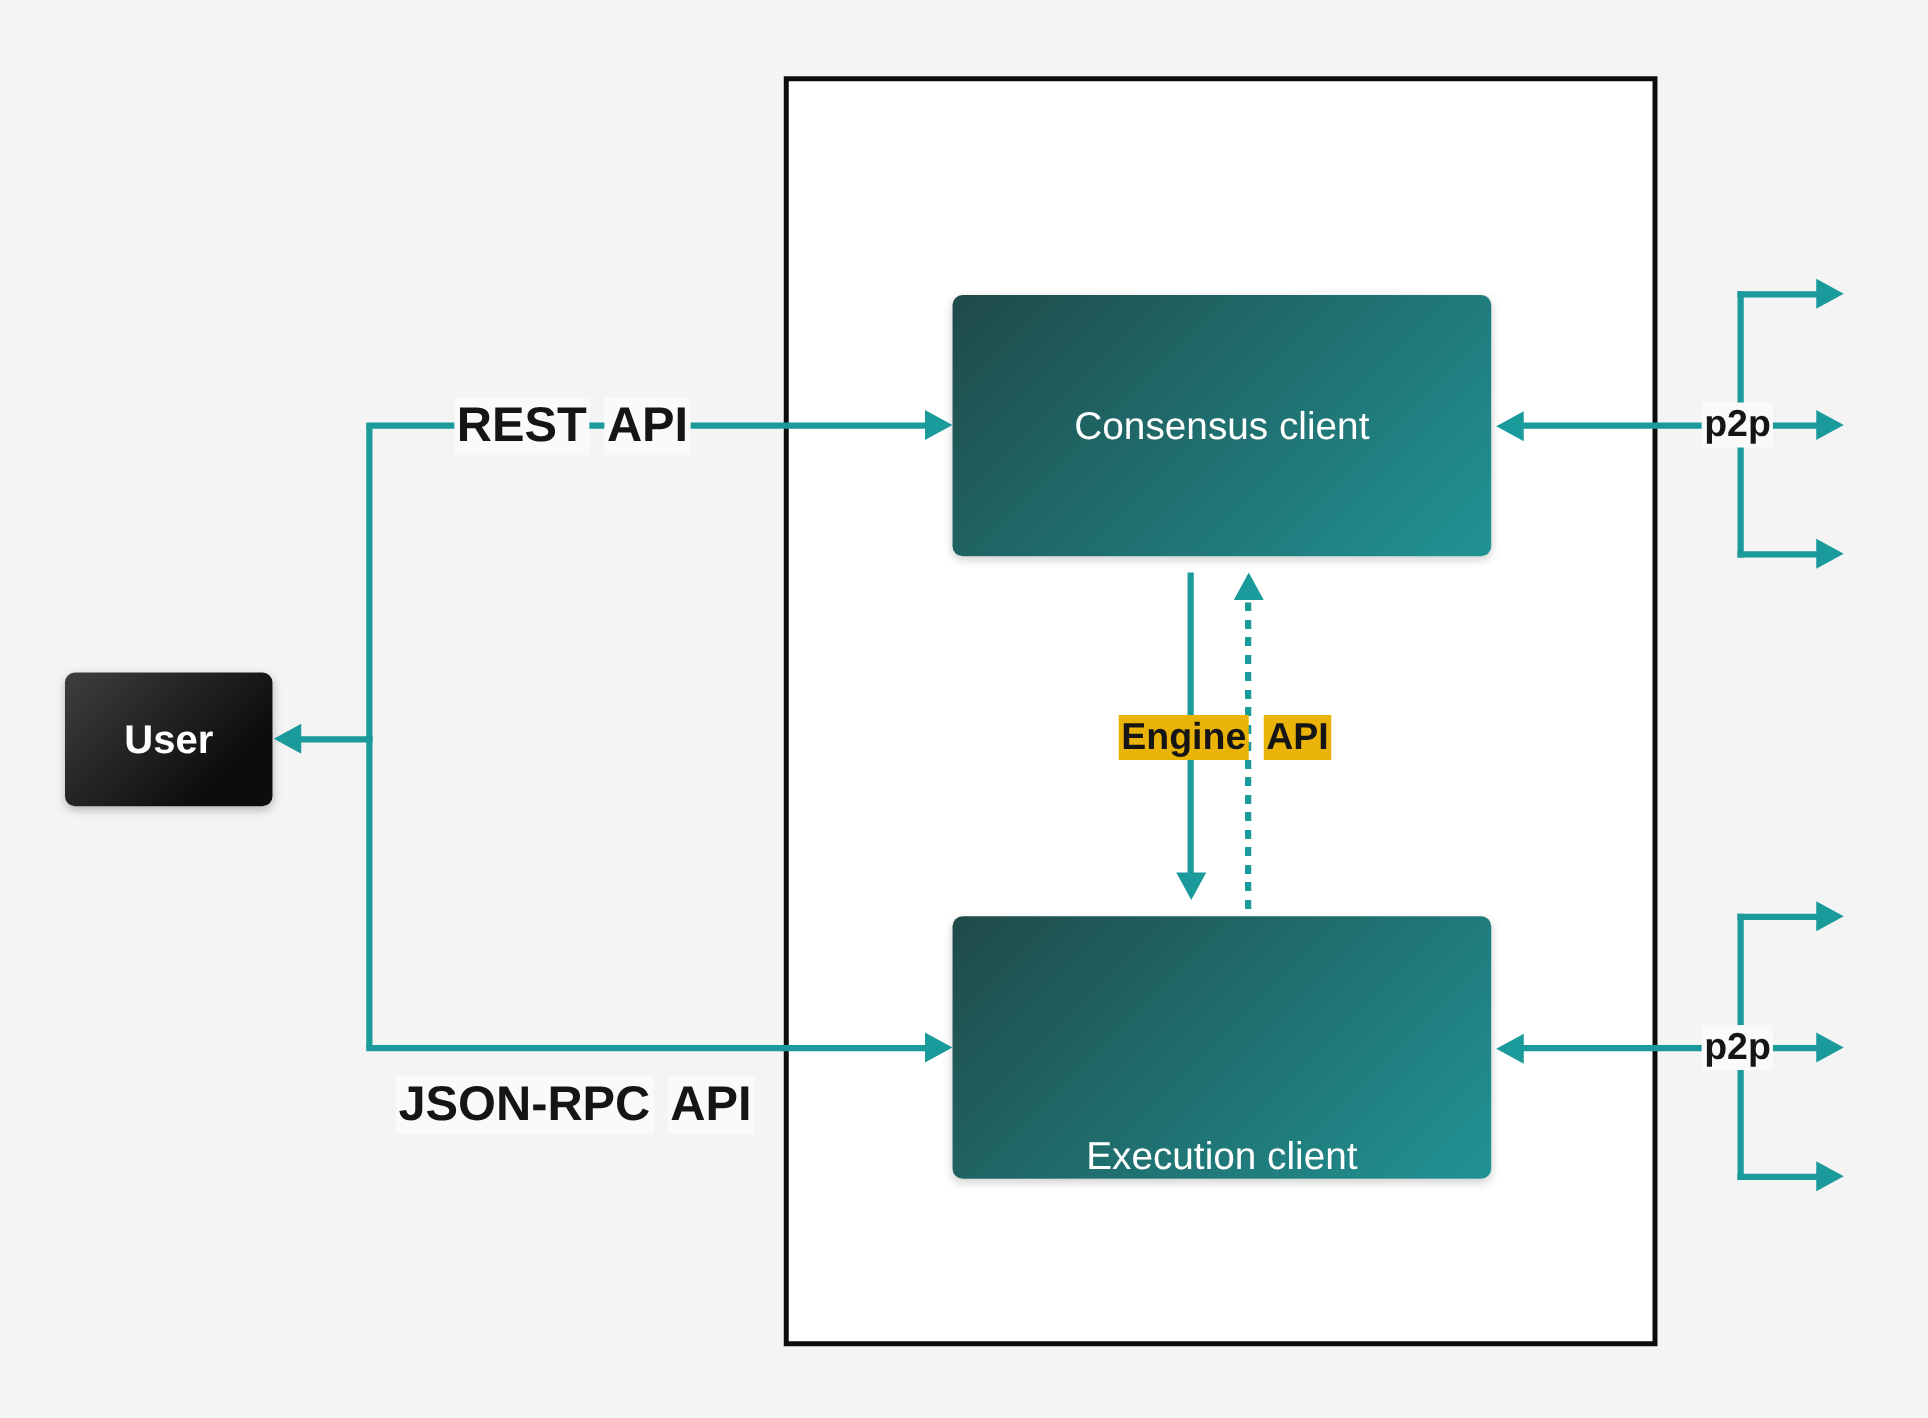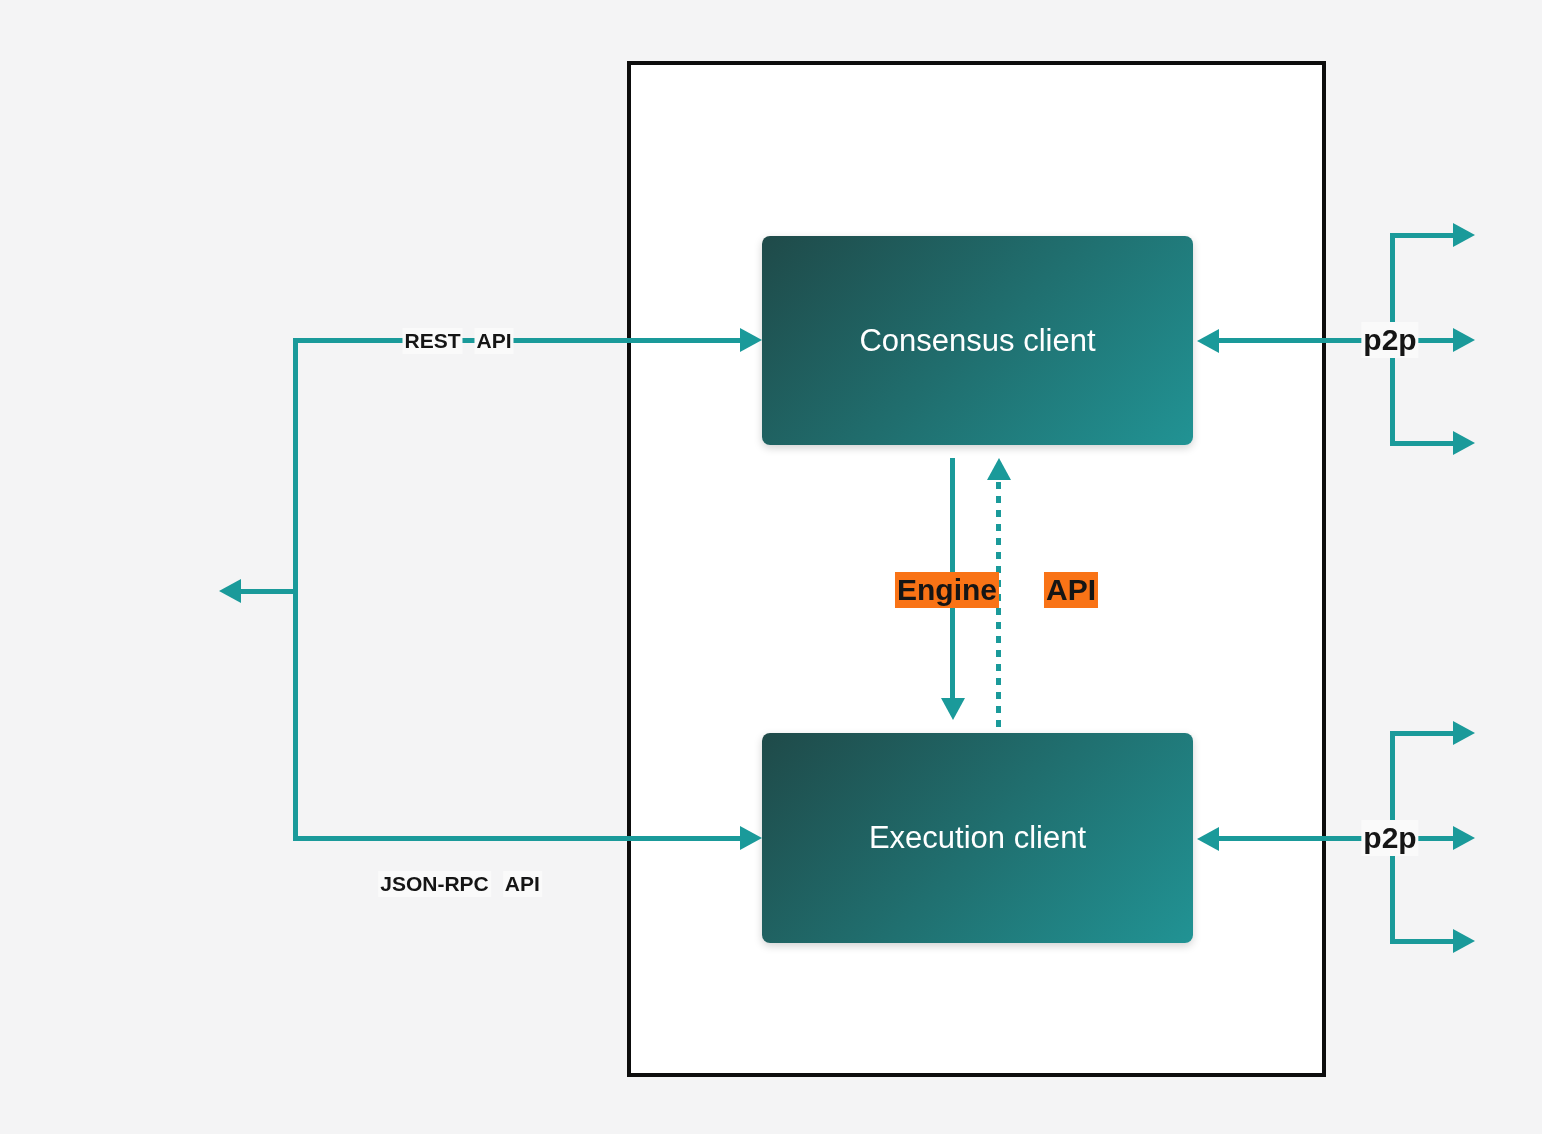--- a/index.html
+++ b/index.html
@@ -22,21 +22,21 @@
     background:#ffffff;border:4px solid var(--node-border);z-index:1;}
   .node-title{position:absolute;left:627px;top:109px;width:699px;text-align:center;
     font-size:34px;font-weight:700;color:#111;z-index:3;}
 
   
   .client-box{position:absolute;left:762px;width:431px;display:flex;align-items:center;justify-content:center;
     background:linear-gradient(135deg,var(--client-gradient-start) 0%,var(--client-gradient-end) 100%);
     border-radius:8px;box-shadow:0 3px 8px rgba(0,0,0,0.18);z-index:4;}
   .client-box .client-label{color:#ffffff;font-size:31px;font-weight:400;}
   .consensus{top:236px;height:209px;}
-  .execution{top:733px;height:210px;}
+  .execution{top:733px;height:210px;align-items:flex-end;}
 
   
   .user-box{position:absolute;left:52px;top:538px;width:166px;height:107px;
     display:flex;align-items:center;justify-content:center;border-radius:8px;
     background:linear-gradient(135deg,var(--user-gradient-start) 0%,var(--user-gradient-end) 75%);
     box-shadow:0 3px 8px rgba(0,0,0,0.25);z-index:4;}
   .user-box .client-label{color:#ffffff;font-size:32px;font-weight:700;}
 
   
   .line{position:absolute;background:var(--accent);z-index:5;}
@@ -44,43 +44,46 @@
     background:repeating-linear-gradient(180deg,var(--accent) 0 7px,transparent 7px 14px);}
   
   .arr{position:absolute;width:0;height:0;z-index:5;}
   .arr-right{border-top:12px solid transparent;border-bottom:12px solid transparent;border-left:22px solid var(--accent);}
   .arr-left{border-top:12px solid transparent;border-bottom:12px solid transparent;border-right:22px solid var(--accent);}
   .arr-down{border-left:12px solid transparent;border-right:12px solid transparent;border-top:22px solid var(--accent);}
   .arr-up{border-left:12px solid transparent;border-right:12px solid transparent;border-bottom:22px solid var(--accent);}
 
   
   .edge-label{position:absolute;transform:translate(-50%,-50%);z-index:10;
-    font-size:21px;font-weight:700;color:#151515;white-space:nowrap;display:flex;gap:12px;}
+    font-size:39px;font-weight:700;color:#151515;white-space:nowrap;display:flex;gap:12px;}
   .edge-label .word{background:var(--halo);padding:1px 2px;}
   .label-engine{left:980px;top:590px;font-size:30px;}
-  .label-engine .word{background:#f97316;margin-left:33px;}
+  .label-engine .word{background:#eab308;}
   .label-rest{left:458px;top:341px;}
   .label-json{left:460px;top:884px;}
   .label-p2p-top{left:1390px;top:340px;font-size:30px;}
   .label-p2p-bottom{left:1390px;top:838px;font-size:30px;}
 </style>
 </head>
 <body>
 
 <div class="canvas">
 
   <div class="node-box"></div>
 
   <div class="client-box consensus">
     <span class="client-label">Consensus client</span>
   </div>
   <div class="client-box execution">
     <span class="client-label">Execution client</span>
   </div>
 
+  <div class="user-box">
+    <span class="client-label">User</span>
+  </div>
 
   <div class="line" style="left:293px;top:340px;width:5px;height:498px;"></div>
 
   <div class="line" style="left:240px;top:589px;width:58px;height:5px;"></div>
   <div class="arr arr-left" style="left:219px;top:579px;"></div>
 
   <div class="line" style="left:293px;top:338px;width:449px;height:5px;"></div>
   <div class="arr arr-right" style="left:740px;top:328px;"></div>
   <div class="edge-label label-rest">
       <span class="word">REST</span>

